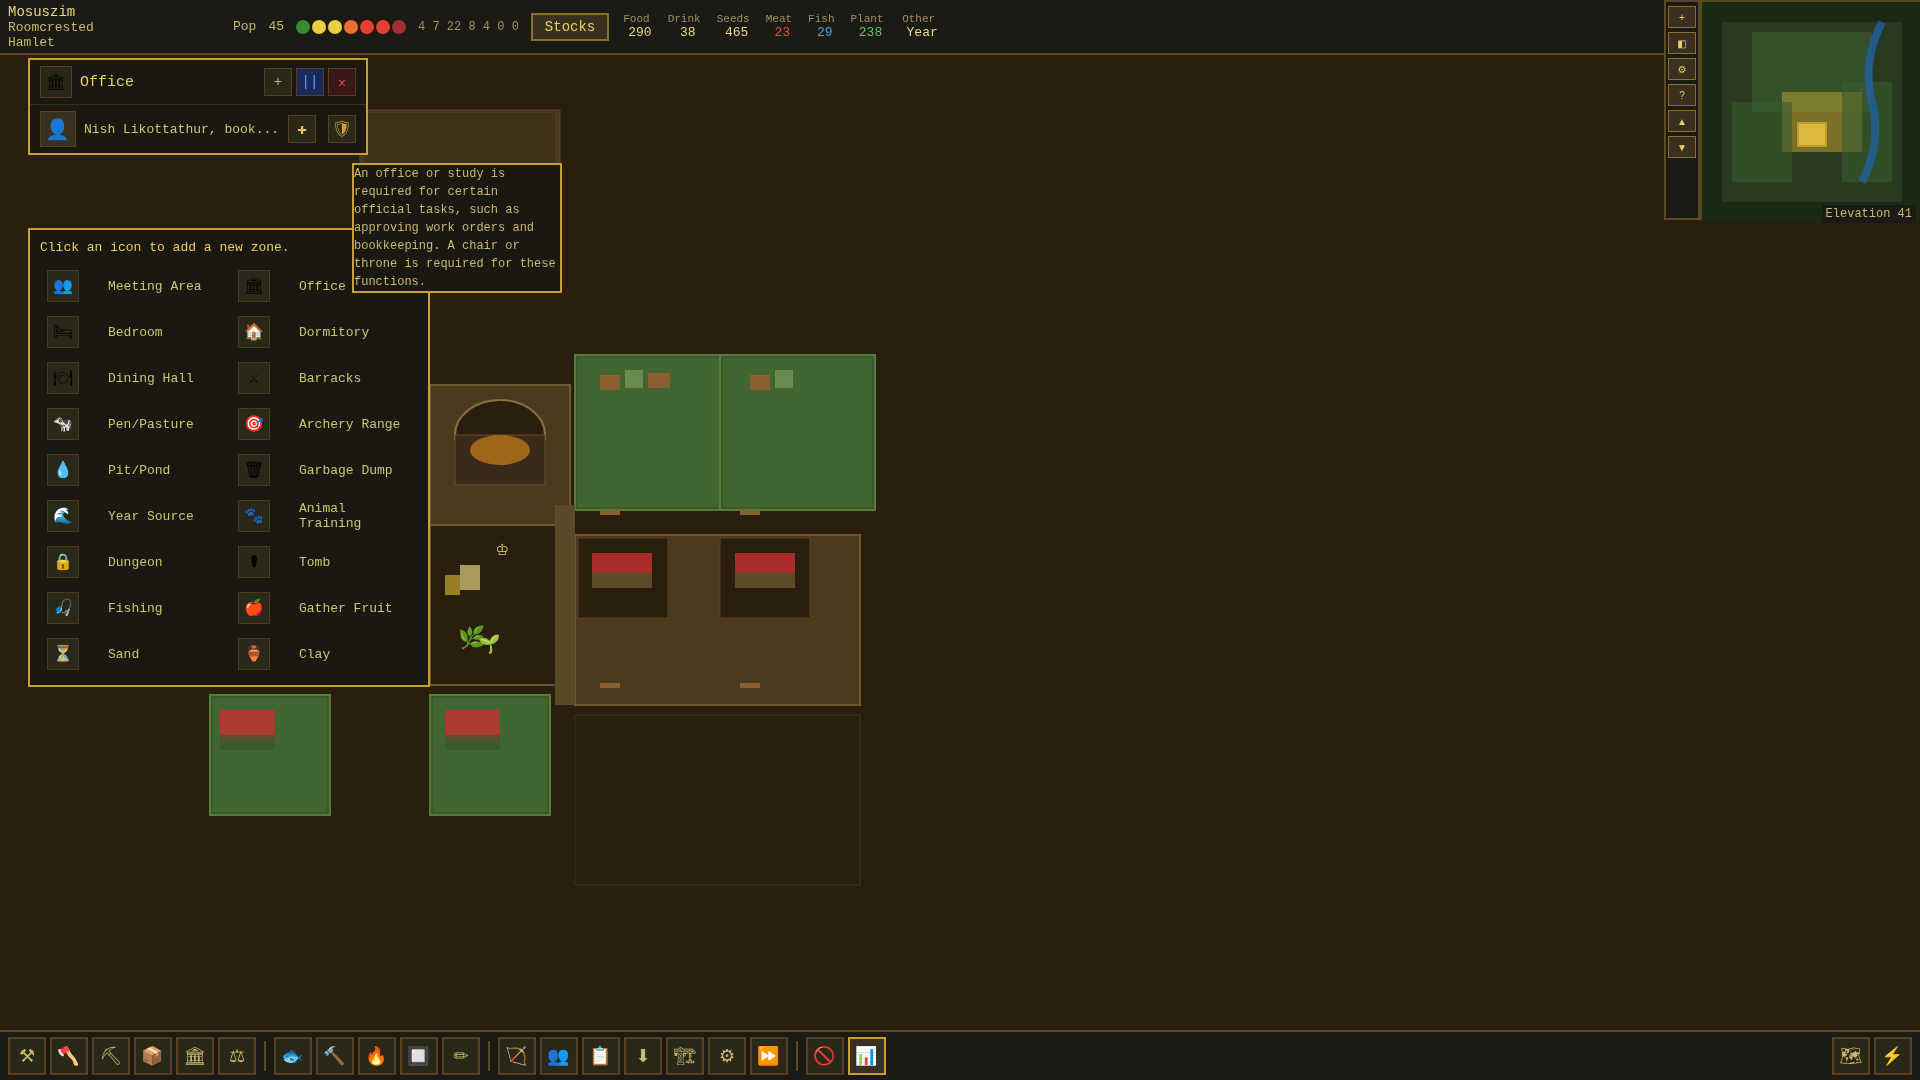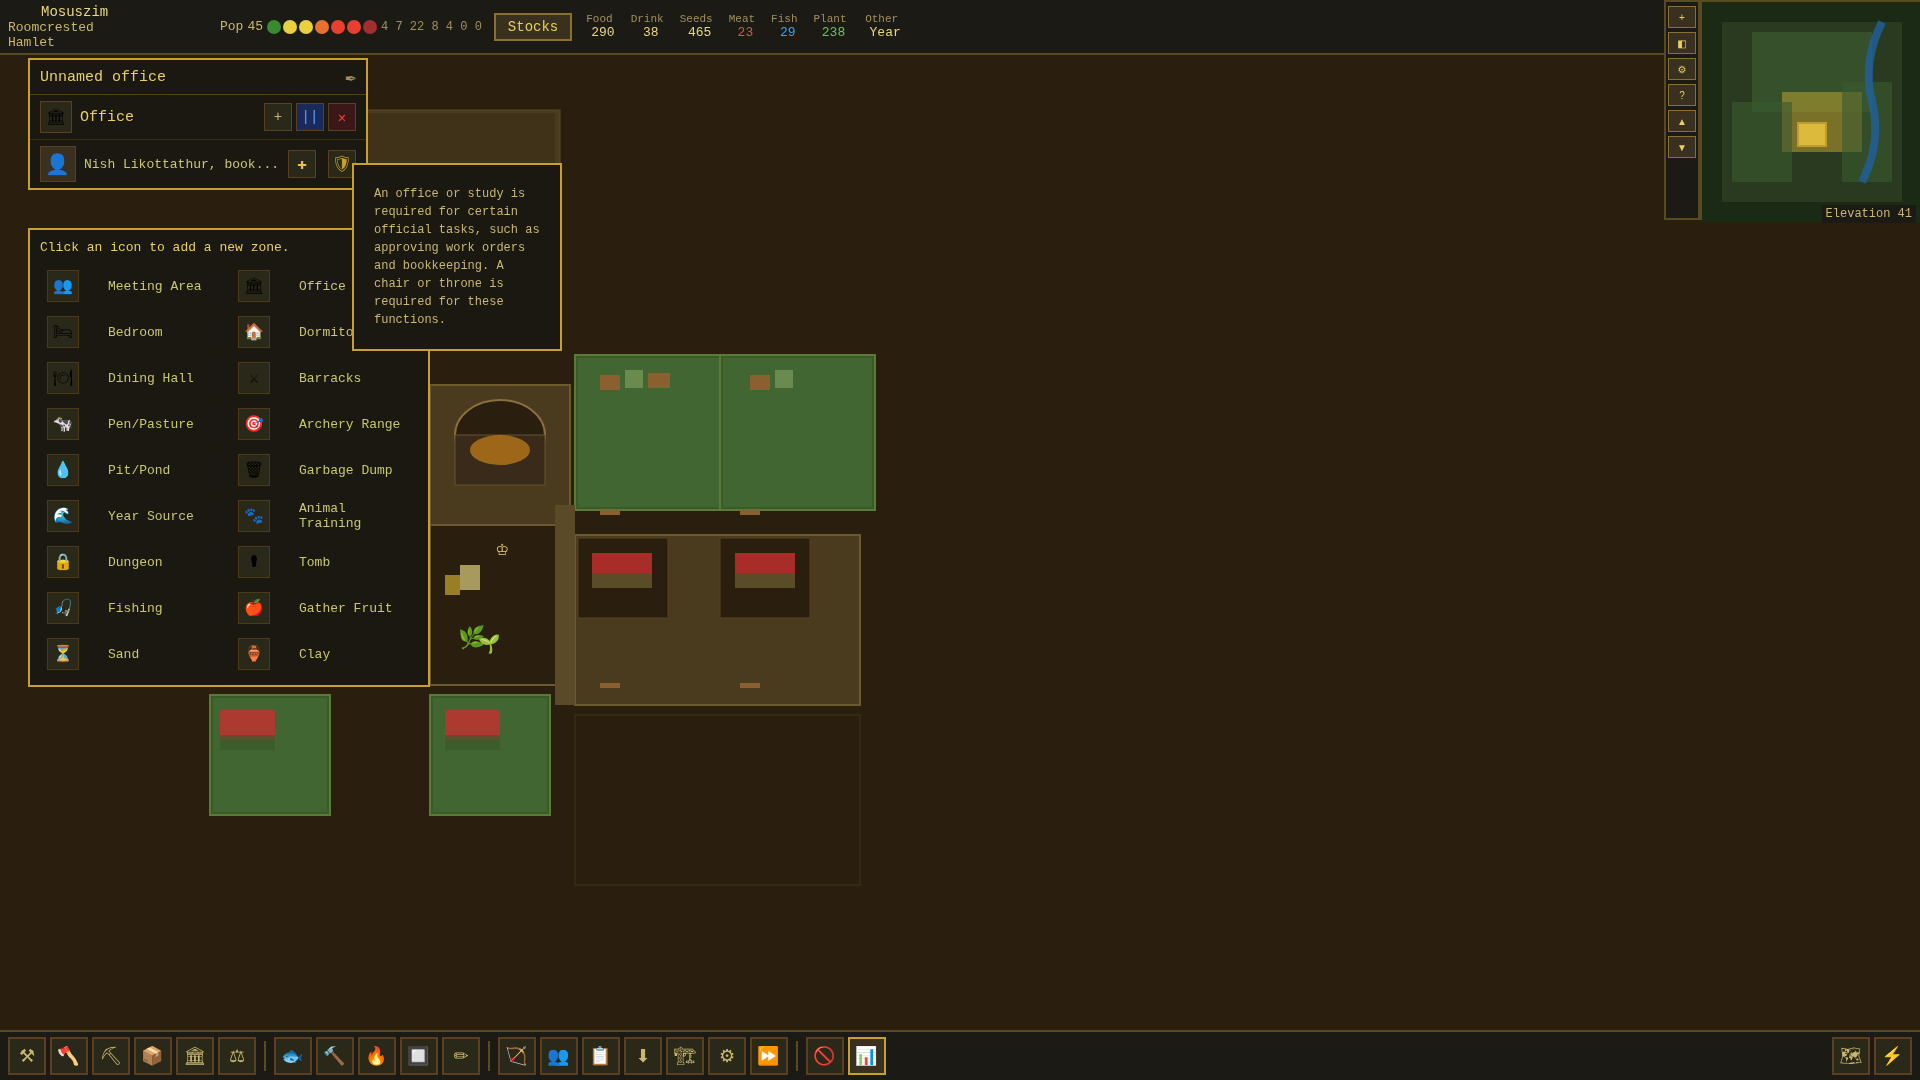--- a/index.html
+++ b/index.html
@@ -27,28 +27,29 @@
     }
 
     #fort-info {
       display: flex;
       flex-direction: column;
       color: #c8b870;
       font-size: 13px;
       min-width: 200px;
     }
 
-    #fort-name { font-size: 14px; color: #e8d880; margin-left: 33px; }
+    #fort-name { font-size: 14px; color: #e8d880; }
 
     #pop-section {
       display: flex;
       align-items: center;
-      gap: 4px;
+      gap: 12px;
       color: #c8b870;
       font-size: 13px;
+      margin-left: 13px;
     }
 
     .pop-icons {
       display: flex;
       gap: 2px;
     }
 
     .pop-icon {
       width: 14px;
       height: 14px;
@@ -282,21 +283,21 @@
     }
 
     
     #office-tooltip {
       position: absolute;
       top: 163px;
       left: 352px;
       width: 210px;
       background: #1a1810;
       border: 2px solid #c8a030;
-      padding: 20px;
+      padding: 0;
       z-index: 60;
       color: #c8b870;
       font-size: 12px;
       line-height: 1.5;
     }
 
     
     #zone-panel {
       position: absolute;
       top: 228px;
@@ -557,24 +558,20 @@
     <path d="M 180 20 Q 160 60 170 100 Q 180 140 160 180" stroke="#2060a0" stroke-width="8" fill="none" opacity="0.8"></path>
 
     <rect x="95" y="120" width="30" height="25" fill="#c8a030" opacity="0.9"></rect>
     <rect x="97" y="122" width="26" height="21" fill="#e8c840" opacity="0.7"></rect>
   </svg>
 </div>
 
 <div id="elevation-label">Elevation 41</div>
 
 <div id="office-panel">
-  <div id="office-title-bar">
-    <span id="office-title">Unnamed office</span>
-    <span id="office-title-icon">✒</span>
-  </div>
   <div id="office-row">
     <div class="zone-icon-sm">🏛</div>
     <span id="office-label">Office</span>
     <div id="office-actions">
       <div class="action-btn">+</div>
       <div class="action-btn blue">||</div>
       <div class="action-btn red-x">✕</div>
     </div>
   </div>
   <div id="worker-row">

